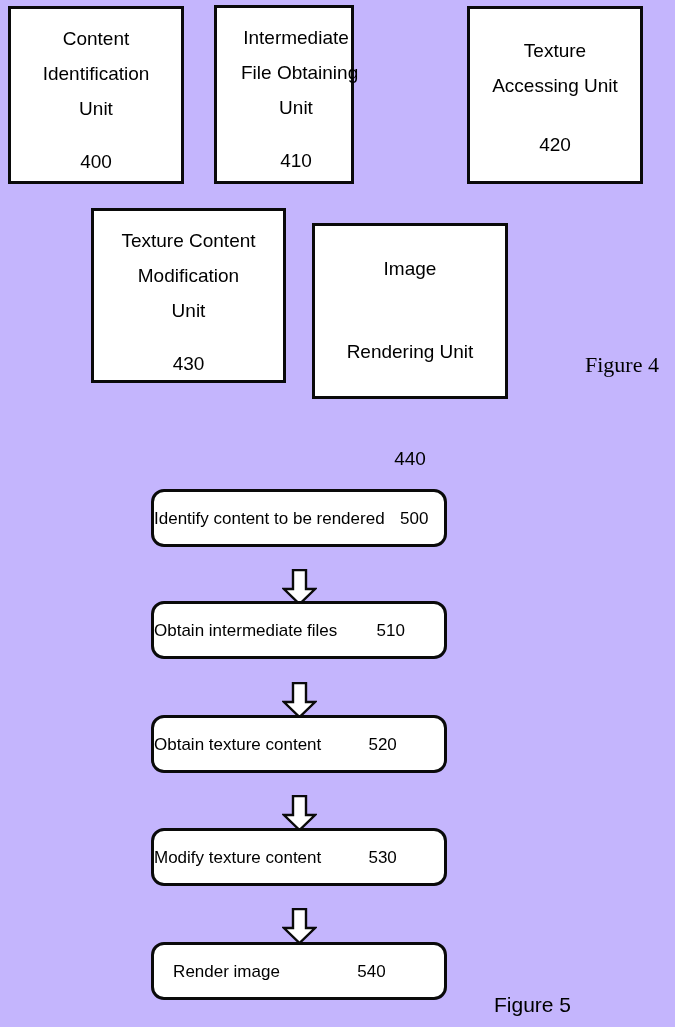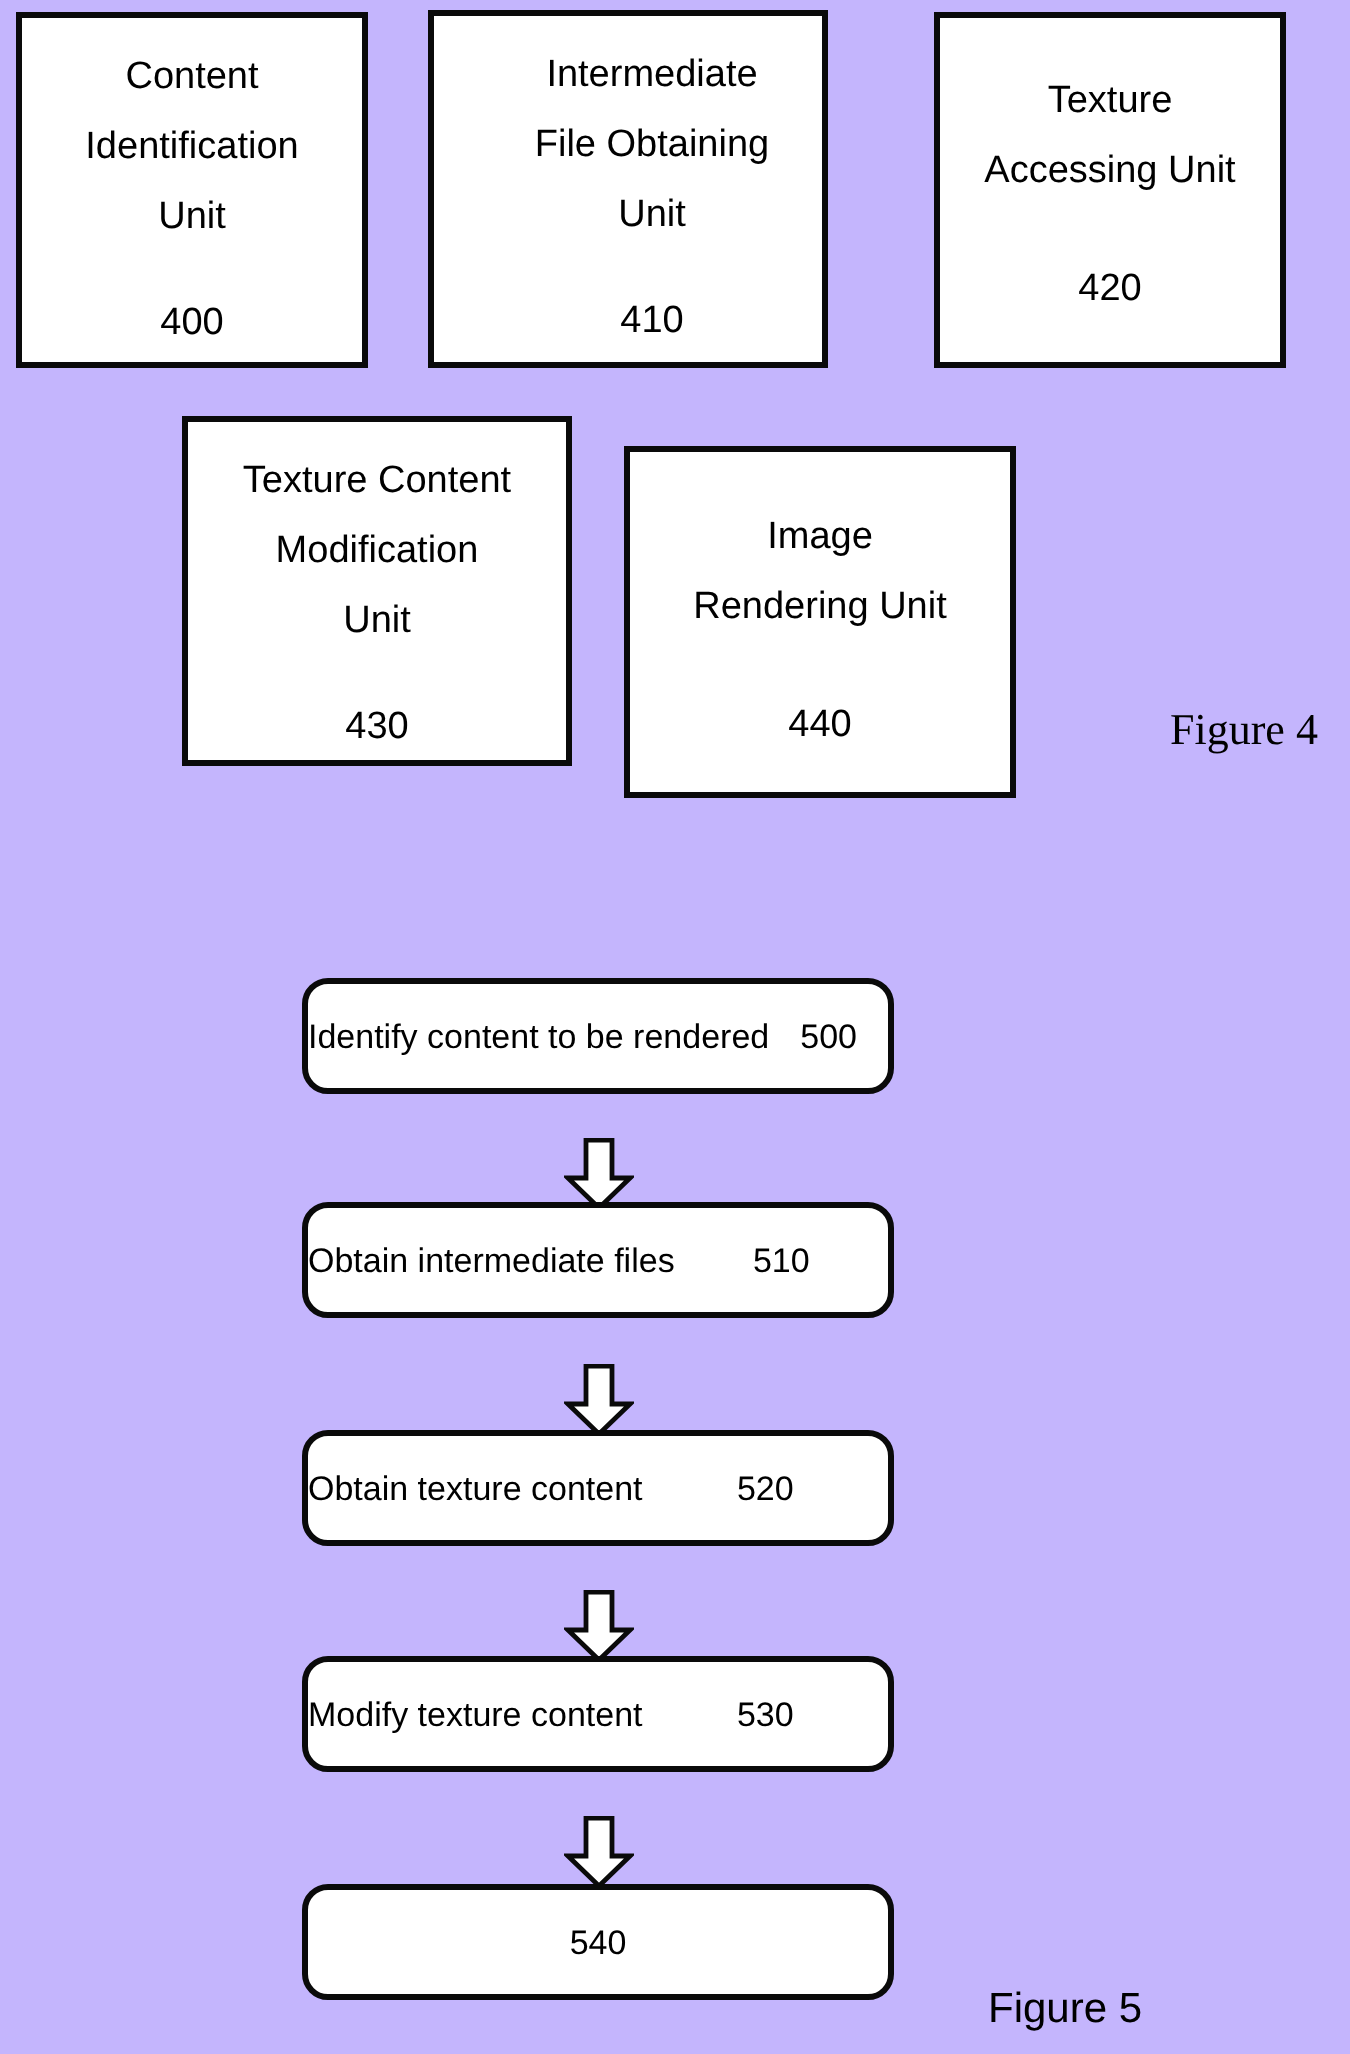--- a/index.html
+++ b/index.html
@@ -103,41 +103,41 @@
 
   <div>
 
     <div class="unit-box" style="left:8px; top:6px; width:176px; height:178px;">
       <span class="unit-line">Content</span>
       <span class="unit-line">Identification</span>
       <span class="unit-line">Unit</span>
       <span class="unit-num gap1">400</span>
     </div>
 
-    <div class="unit-box" style="left:214px; top:5px; width:200px; height:179px;padding-left:24px;">
+    <div class="unit-box" style="left:214px; top:5px; width:140px; height:179px;padding-left:24px;">
       <span class="unit-line">Intermediate</span>
       <span class="unit-line">File Obtaining</span>
       <span class="unit-line">Unit</span>
       <span class="unit-num gap1">410</span>
     </div>
 
     <div class="unit-box" style="left:427px; top:6px; width:176px; height:178px; padding-top:24px;margin-left:40px;">
       <span class="unit-line">Texture</span>
       <span class="unit-line">Accessing Unit</span>
       <span class="unit-num gap2">420</span>
     </div>
 
     <div class="unit-box" style="left:91px; top:208px; width:195px; height:175px;">
       <span class="unit-line">Texture Content</span>
       <span class="unit-line">Modification</span>
       <span class="unit-line">Unit</span>
       <span class="unit-num gap1">430</span>
     </div>
 
-    <div class="unit-box" style="left:312px; top:223px; width:196px; height:176px; padding-top:25px;">
+    <div class="unit-box" style="left:312px; top:223px; width:196px; height:176px; padding-top:25px;gap:48px;">
       <span class="unit-line">Image</span>
       <span class="unit-line">Rendering Unit</span>
       <span class="unit-num gap2">440</span>
     </div>
 
     <div class="caption-serif" style="left:585px; top:352px;">Figure 4</div>
   </div>
 
   <div>
 
@@ -179,19 +179,20 @@
       <span class="flow-line">530</span>
     </div>
 
     <div class="flow-arrow" style="top:908px;">
       <svg width="35" height="37" viewBox="0 0 35 37">
         <polygon points="11,1 24,1 24,20 33,20 17.5,35 2,20 11,20" fill="#ffffff" stroke="#0a0a0a" stroke-width="2.4" stroke-linejoin="miter"></polygon>
       </svg>
     </div>
 
     <div class="flow-box" style="top:942px;">
+      <span class="flow-line">Render image</span>
       <span class="flow-line">540</span>
     </div>
 
     <div class="caption-sans" style="left:494px; top:992px;">Figure 5</div>
   </div>
 
 </div>
 
 </body></html>

